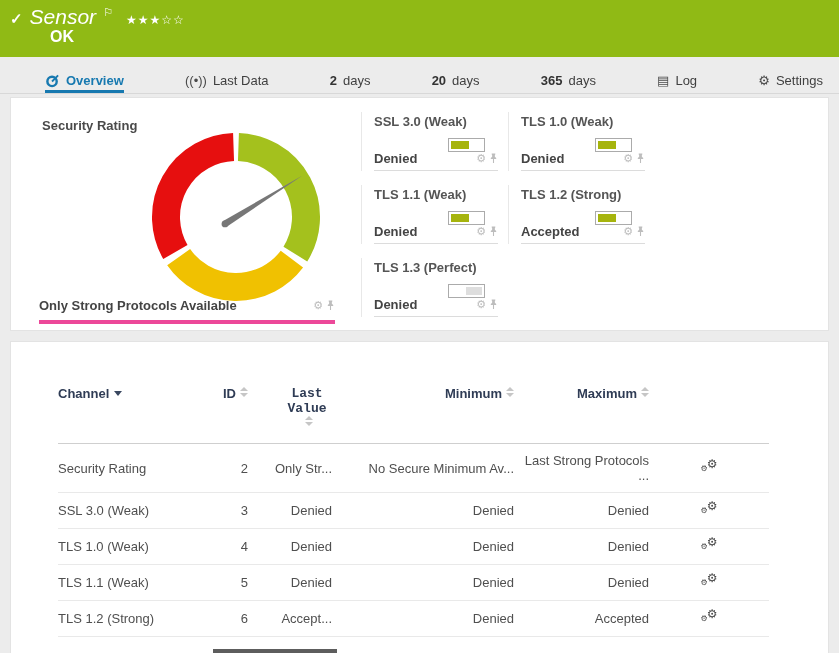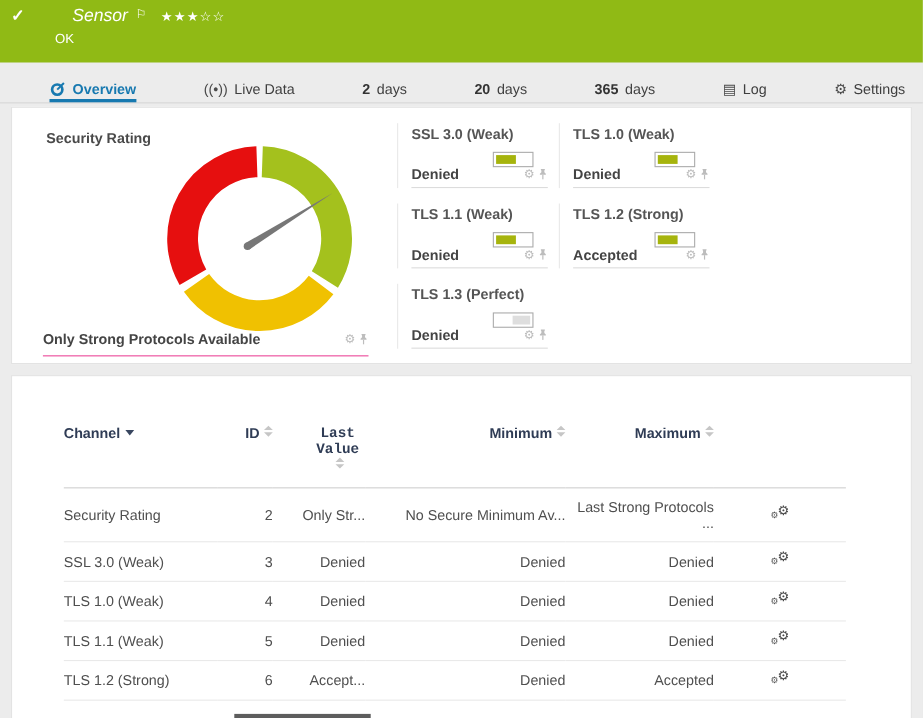--- a/index.html
+++ b/index.html
@@ -4,44 +4,44 @@
 <style>
   html,body{margin:0;padding:0}
   body{
     width:839px;height:653px;overflow:hidden;position:relative;
     background:#ececec;font-family:"Liberation Sans",sans-serif;font-size:13px;color:#4f4f4f;
   }
   
   .hdr{position:absolute;left:0;top:0;width:839px;height:57px;background:#90ba15;color:#fff;}
   .hdr-line{position:absolute;left:10px;top:5px;display:flex;align-items:baseline;gap:7px;white-space:nowrap;}
   .hdr-check{font-size:15px;font-weight:bold;}
-  .hdr-kind{font-style:italic;font-size:16px;margin-left:36px;}
+  .hdr-kind{font-style:italic;font-size:21px;}
   .hdr-title{font-weight:bold;font-size:17px;}
   .hdr-flag{font-size:11px;align-self:flex-start;margin-top:1px;}
   .hdr-stars{font-size:12px;letter-spacing:1px;margin-left:6px;}
-  .hdr-status{position:absolute;left:50px;top:28px;font-size:12px;font-weight:normal;}
+  .hdr-status{position:absolute;left:50px;top:28px;font-size:16px;font-weight:bold;}
   
   .tabs{position:absolute;left:0;top:57px;width:839px;height:37px;display:flex;align-items:stretch;
     justify-content:space-between;padding:14px 16px 0 45px;box-sizing:border-box;border-bottom:1px solid #d8d8d8;background:#ececec;}
   .tab{display:flex;align-items:center;gap:6px;border-bottom:3px solid transparent;box-sizing:border-box;color:#3f3f3f;cursor:pointer;}
   .tab .num{font-weight:bold;color:#333;}
   .tab.active{color:#1779b0;font-weight:bold;border-bottom-color:#1779b0;}
   .tab .glyph{font-size:13px;color:#4a4a4a;}
   .livedata-glyph{font-size:12px;letter-spacing:0px;}
   .gear-glyph{font-size:14px;}
   
   .panel{position:absolute;left:10px;width:819px;background:#fff;border:1px solid #e3e3e3;box-sizing:border-box;}
   #panel-overview{top:97px;height:234px;}
   #panel-table{top:341px;height:330px;}
   
   .gauge-tile{position:absolute;left:18px;top:14px;width:310px;height:212px;}
   .g-title{position:absolute;left:13px;top:6px;font-weight:bold;color:#4a4a4a;}
   #gauge-svg{position:absolute;left:107px;top:10px;}
   .g-footer{position:absolute;left:10px;bottom:0;width:296px;display:flex;justify-content:space-between;
-    align-items:center;border-bottom:1px solid #ec4899;padding-bottom:7px;}
+    align-items:center;border-bottom:4px solid #ec4899;padding-bottom:7px;}
   .g-footer .g-value{font-weight:bold;color:#444;}
   .tile-icons{display:flex;align-items:center;gap:3px;color:#bdbdbd;}
   .tile-icons .gear-sm{font-size:11px;color:#bdbdbd;}
   
   .tiles{position:absolute;left:350px;top:14px;display:grid;grid-template-columns:147px 147px;grid-auto-rows:59px;row-gap:14px;}
   .tile{position:relative;border-left:1px solid #e8e8e8;box-sizing:border-box;cursor:pointer;}
   .t-title{position:absolute;left:12px;top:2px;font-weight:bold;color:#555;}
   .minibar{position:absolute;left:86px;top:26px;width:37px;height:14px;border:1px solid #ababab;background:#fff;box-sizing:border-box;}
   .mb-fill{position:absolute;top:2px;bottom:2px;}
   .t-bottom{position:absolute;left:12px;right:10px;bottom:0;border-bottom:1px solid #dcdcdc;
@@ -84,21 +84,21 @@
 <div class="tabs">
   <div class="tab active">
     <svg width="15" height="14" viewBox="0 0 16 15">
       <circle cx="7.5" cy="8" r="5" fill="none" stroke="#1779b0" stroke-width="2.6"></circle>
       <line x1="7.5" y1="8" x2="14" y2="1.5" stroke="#1779b0" stroke-width="2"></line>
     </svg>
     <span>Overview</span>
   </div>
   <div class="tab">
     <span class="glyph livedata-glyph">((•))</span>
-    <span>Live Data</span>
+    <span>Last Data</span>
   </div>
   <div class="tab">
     <span class="num">2</span>
     <span>days</span>
   </div>
   <div class="tab">
     <span class="num">20</span>
     <span>days</span>
   </div>
   <div class="tab">

